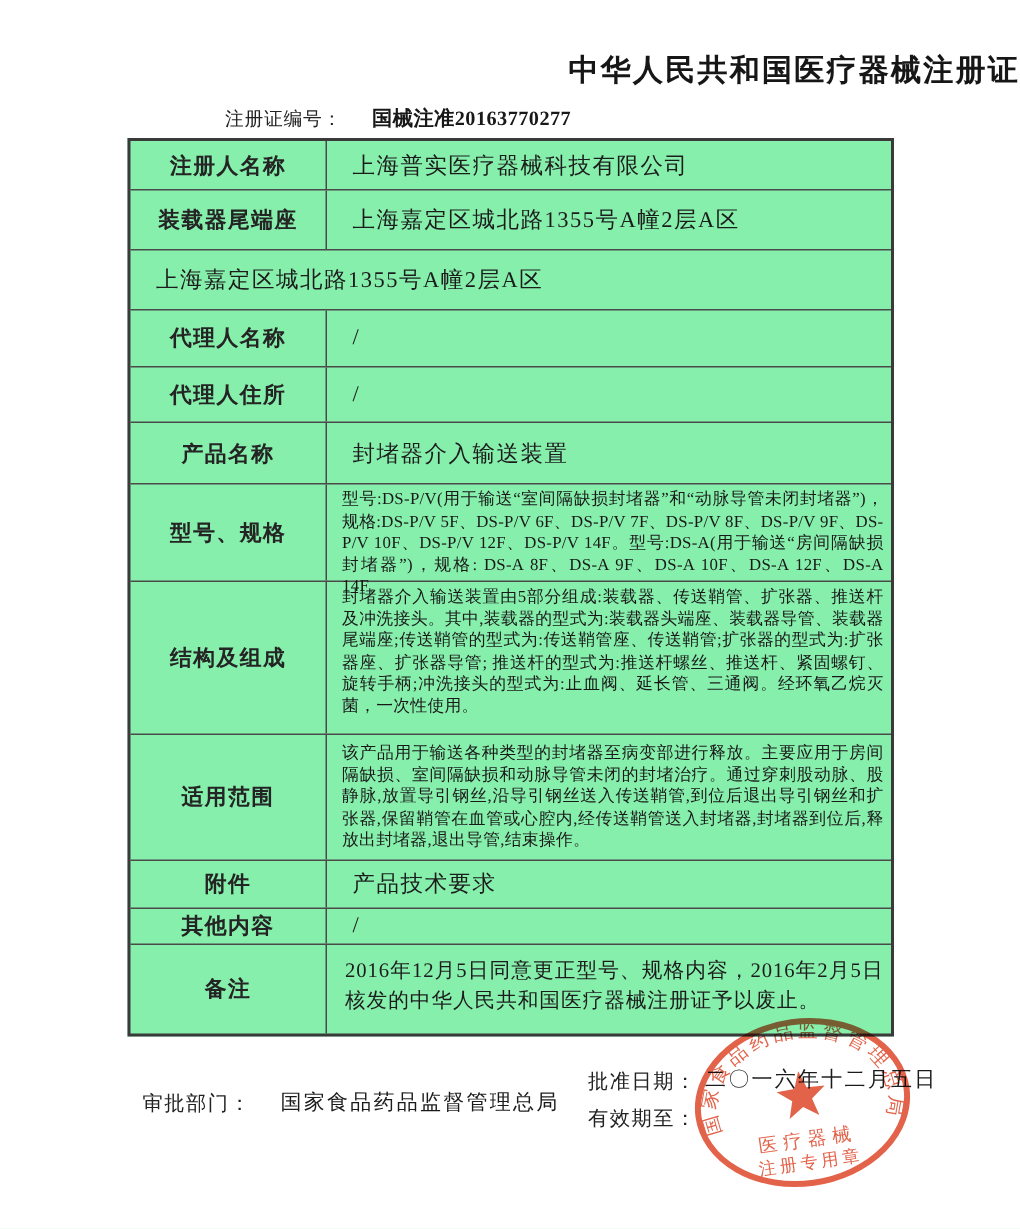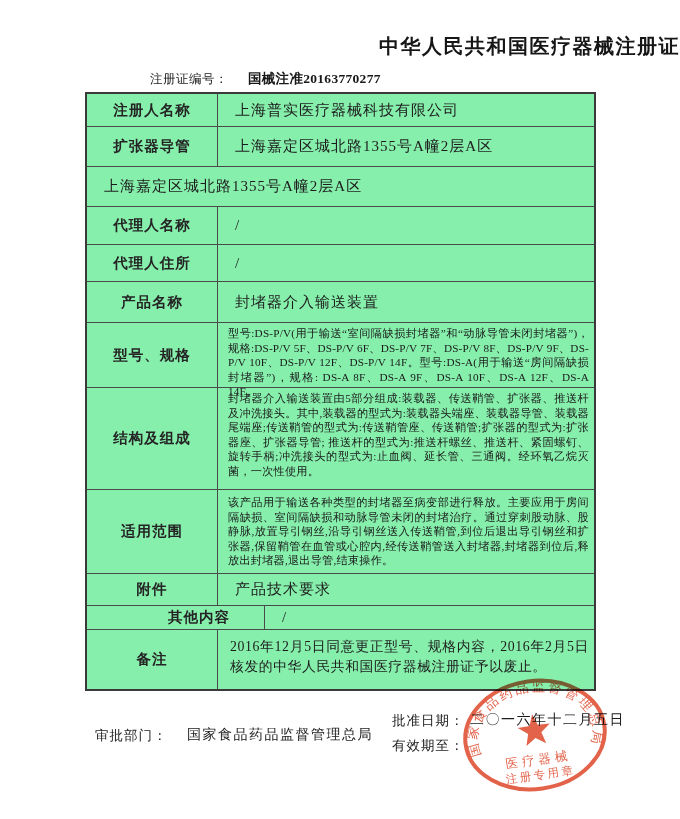--- a/index.html
+++ b/index.html
@@ -100,21 +100,21 @@
   .r1  { height: 32px; }
   .r2  { height: 40px; }
   .r3  { height: 40px; }
   .r4  { height: 38px; }
   .r5  { height: 37px; }
   .r6  { height: 41px; }
   .r7  { height: 65px; }
   .r8  { height: 102px; }
   .r9  { height: 84px; }
   .r10 { height: 32px; }
-  .r11 { height: 24px; padding-left: 47px; }
+  .r11 { height: 24px; }
   .r12 { height: 60px; }
   .r9 .cell-value.dense { padding-top: 5px; }
 
   .footer-item { position: absolute; white-space: nowrap; text-align: center; }
   .f-label {
     font-family: "Liberation Sans", sans-serif;
     font-size: 13.5px;
     letter-spacing: 1px;
     color: #222;
   }
@@ -151,21 +151,21 @@
     <span class="cert-label">注册证编号：</span>
     <span class="cert-value">国械注准20163770277</span>
   </div>
 
   <div class="cert-table">
     <div class="row r1">
       <div class="cell-label">注册人名称</div>
       <div class="cell-value">上海普实医疗器械科技有限公司</div>
     </div>
     <div class="row r2">
-      <div class="cell-label">扩张器导管</div>
+      <div class="cell-label">装载器尾端座</div>
       <div class="cell-value">上海嘉定区城北路1355号A幢2层A区</div>
     </div>
     <div class="row r3">
       <div class="cell-value">上海嘉定区城北路1355号A幢2层A区</div>
     </div>
     <div class="row r4">
       <div class="cell-label">代理人名称</div>
       <div class="cell-value">/</div>
     </div>
     <div class="row r5">

